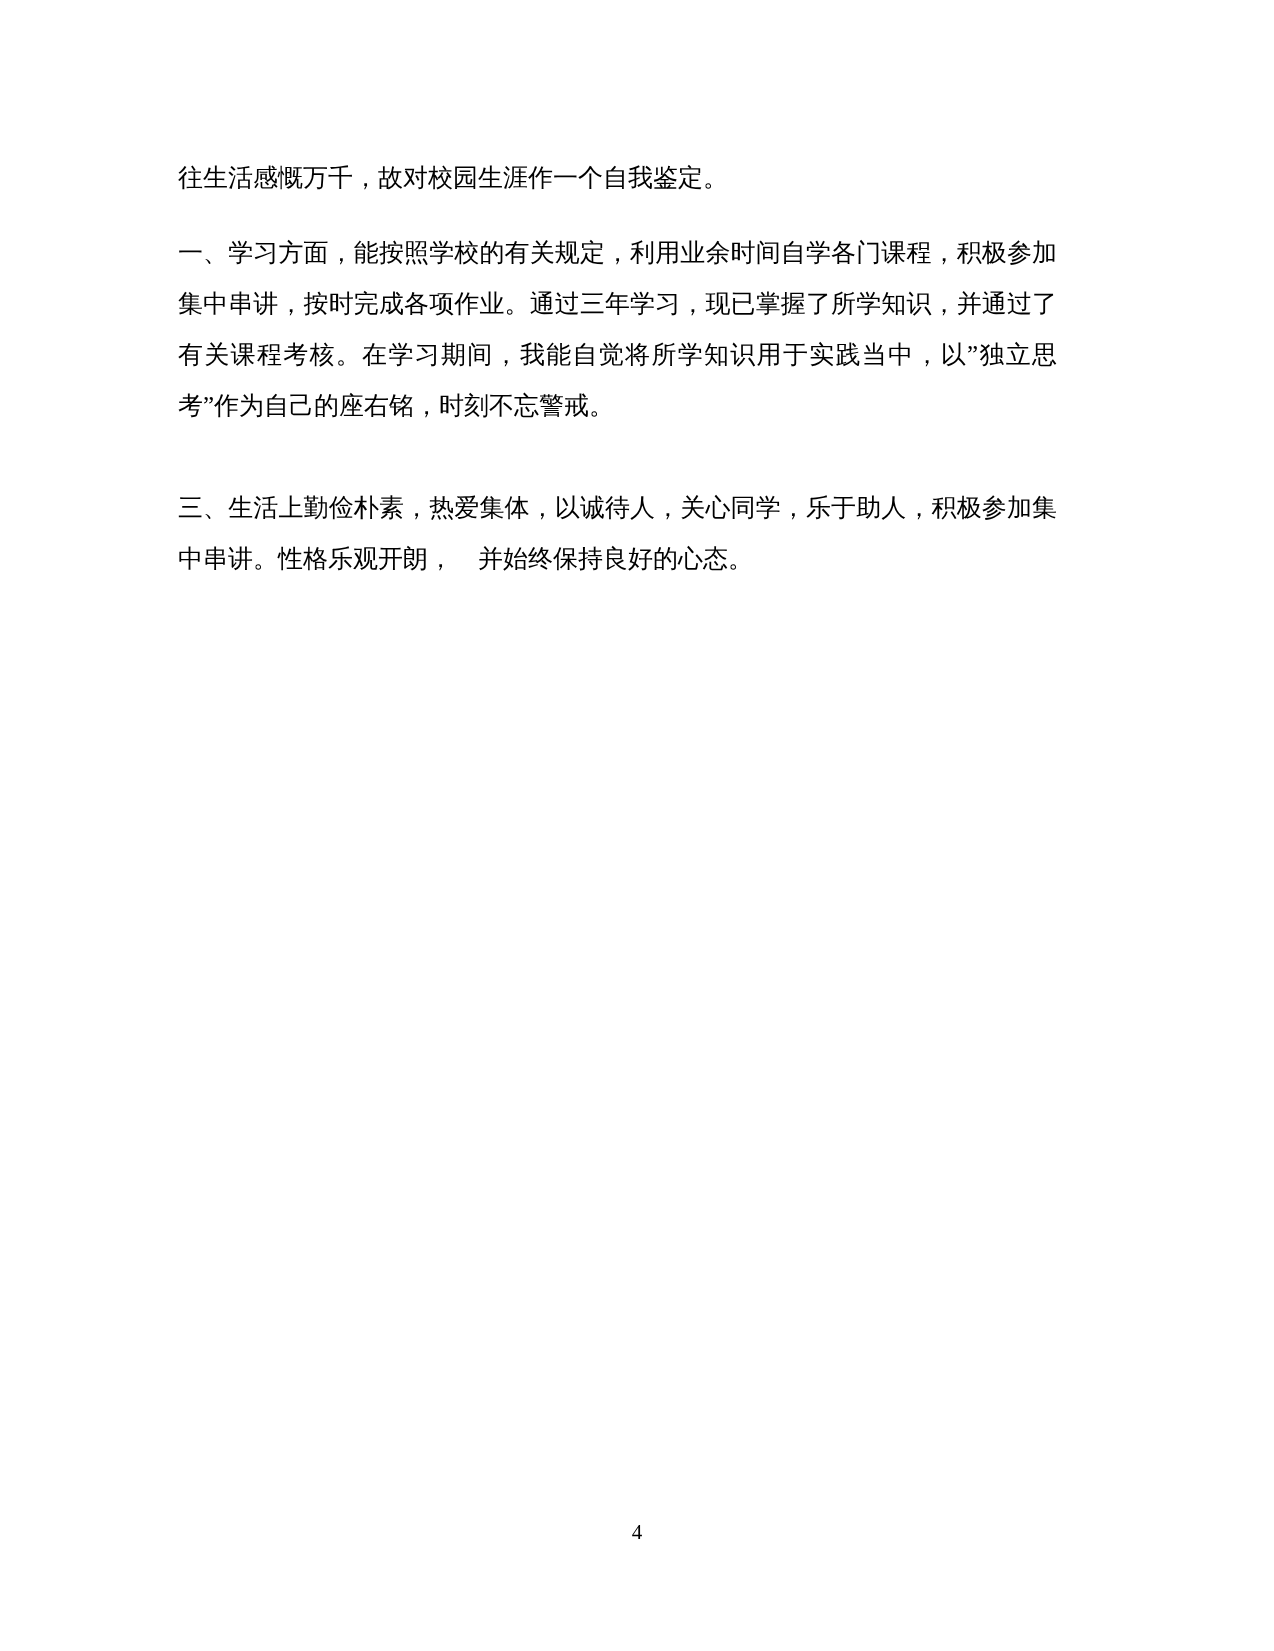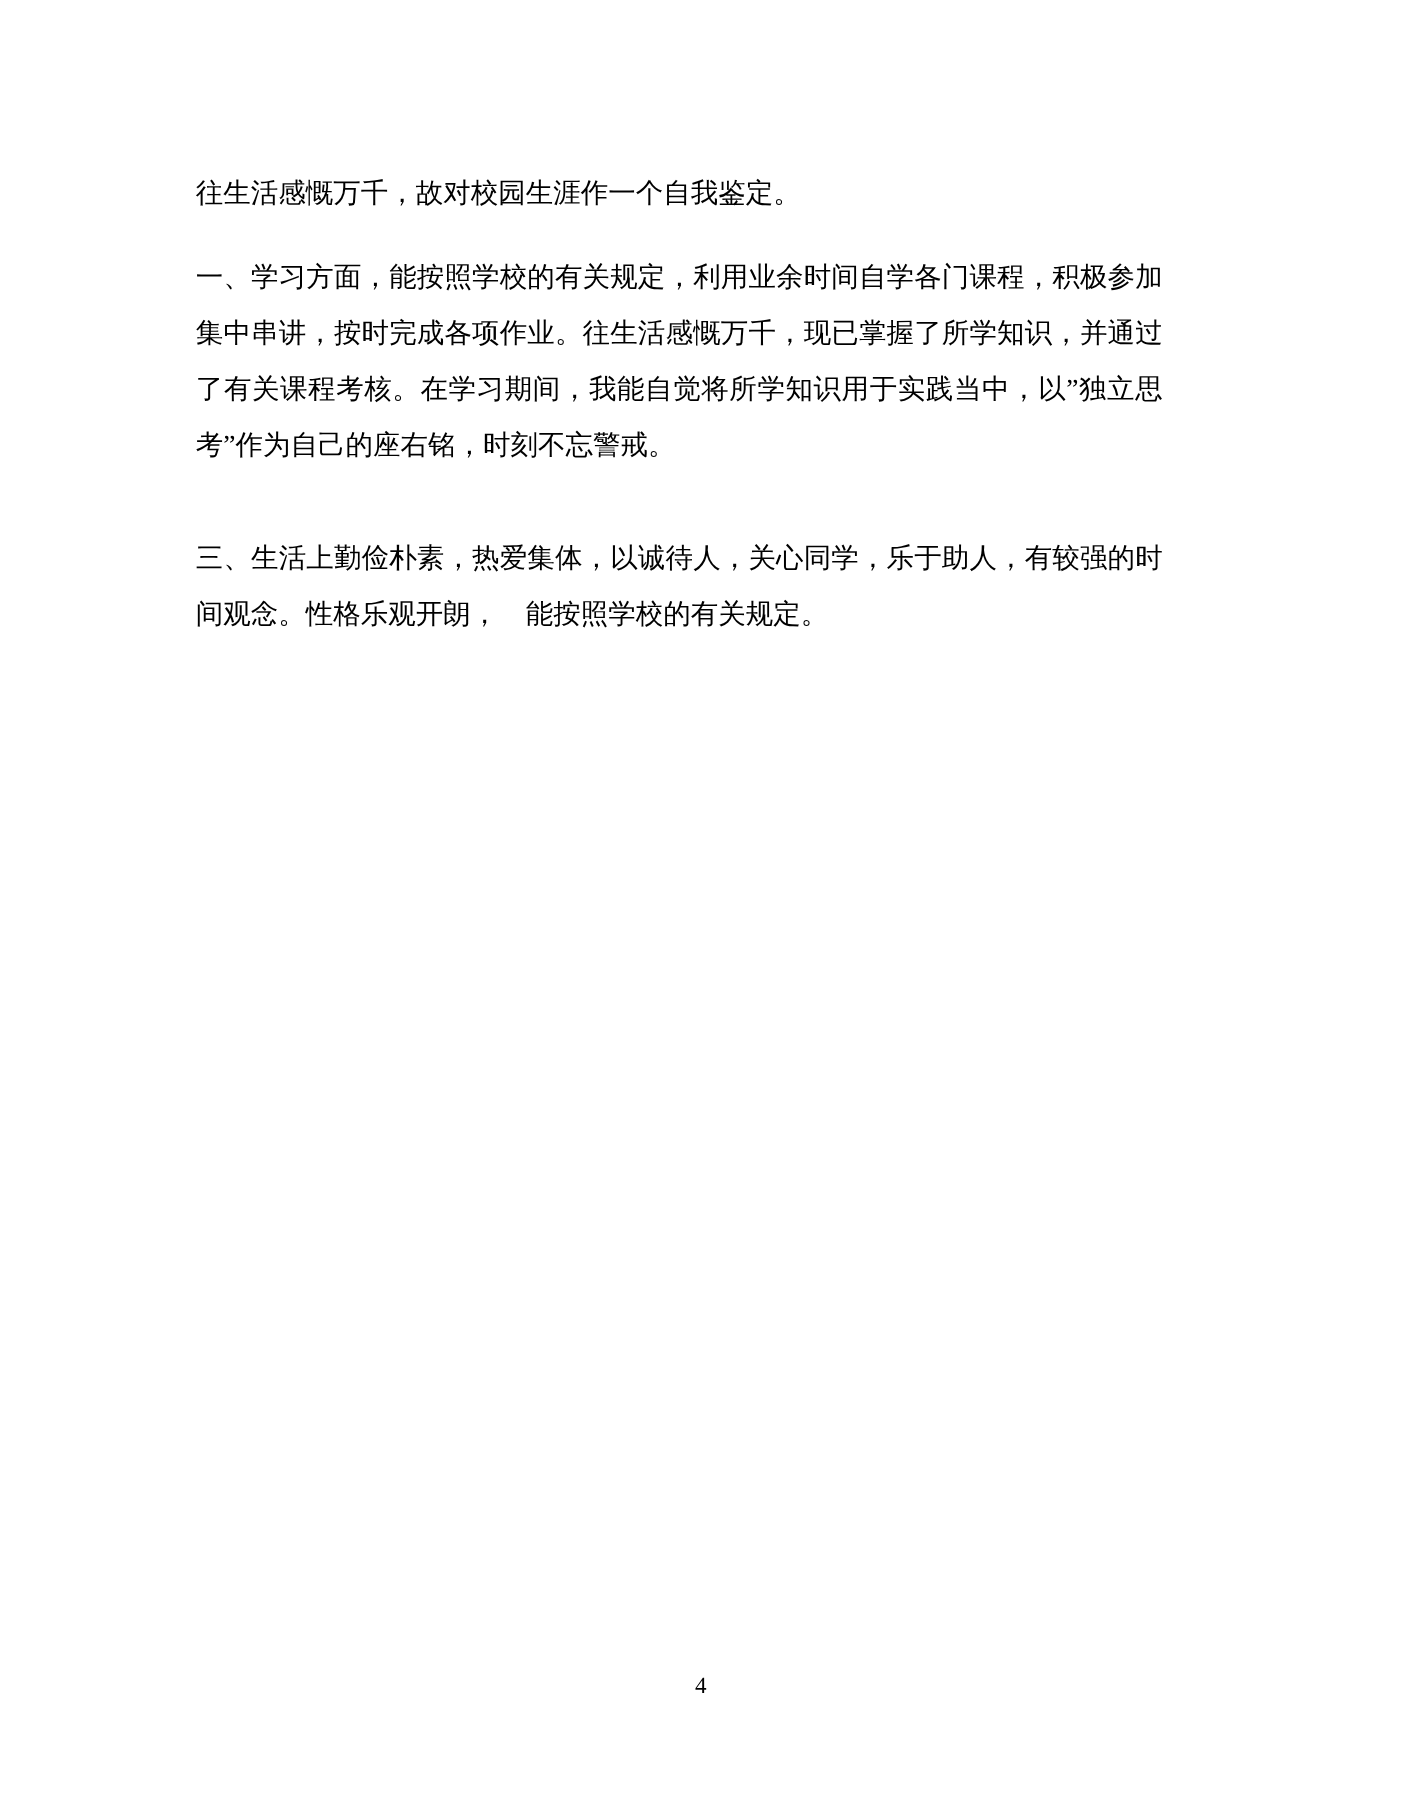--- a/index.html
+++ b/index.html
@@ -27,21 +27,20 @@
     font-size: 25px;
     line-height: 51px;
     text-align: justify;
     text-justify: inter-character;
     text-align-last: left;
     word-break: break-all;
     color: #000000;
   }
   .content p.para-first {
     margin-bottom: 24px;
-    font-family: Liberation Mono, monospace;
   }
   .footer {
     position: absolute;
     top: 1518px;
     left: 0;
     width: 1274px;
     text-align: center;
   }
   .page-number {
     font-size: 21px;
@@ -49,19 +48,19 @@
     color: #000000;
     font-family: "Liberation Serif", "DejaVu Serif", serif;
   }
 </style>
 </head>
 <body>
 
 <div class="page">
   <div class="content">
     <p class="para-first">往生活感慨万千，故对校园生涯作一个自我鉴定。</p>
-    <p>一、学习方面，能按照学校的有关规定，利用业余时间自学各门课程，积极参加集中串讲，按时完成各项作业。往生活感慨万千，现已掌握了所学知识，并通过了有关课程考核。在学习期间，我能自觉将所学知识用于实践当中，以”独立思考”作为自己的座右铭，时刻不忘警戒。</p>
-    <p>三、生活上勤俭朴素，热爱集体，以诚待人，关心同学，乐于助人，有较强的时间观念。性格乐观开朗，　能按照学校的有关规定。</p>
+    <p>一、学习方面，能按照学校的有关规定，利用业余时间自学各门课程，积极参加集中串讲，按时完成各项作业。通过三年学习，现已掌握了所学知识，并通过了有关课程考核。在学习期间，我能自觉将所学知识用于实践当中，以”独立思考”作为自己的座右铭，时刻不忘警戒。</p>
+    <p>三、生活上勤俭朴素，热爱集体，以诚待人，关心同学，乐于助人，积极参加集中串讲。性格乐观开朗，　并始终保持良好的心态。</p>
   </div>
   <div class="footer">
     <span class="page-number">4</span>
   </div>
 </div>
 
 </body></html>

